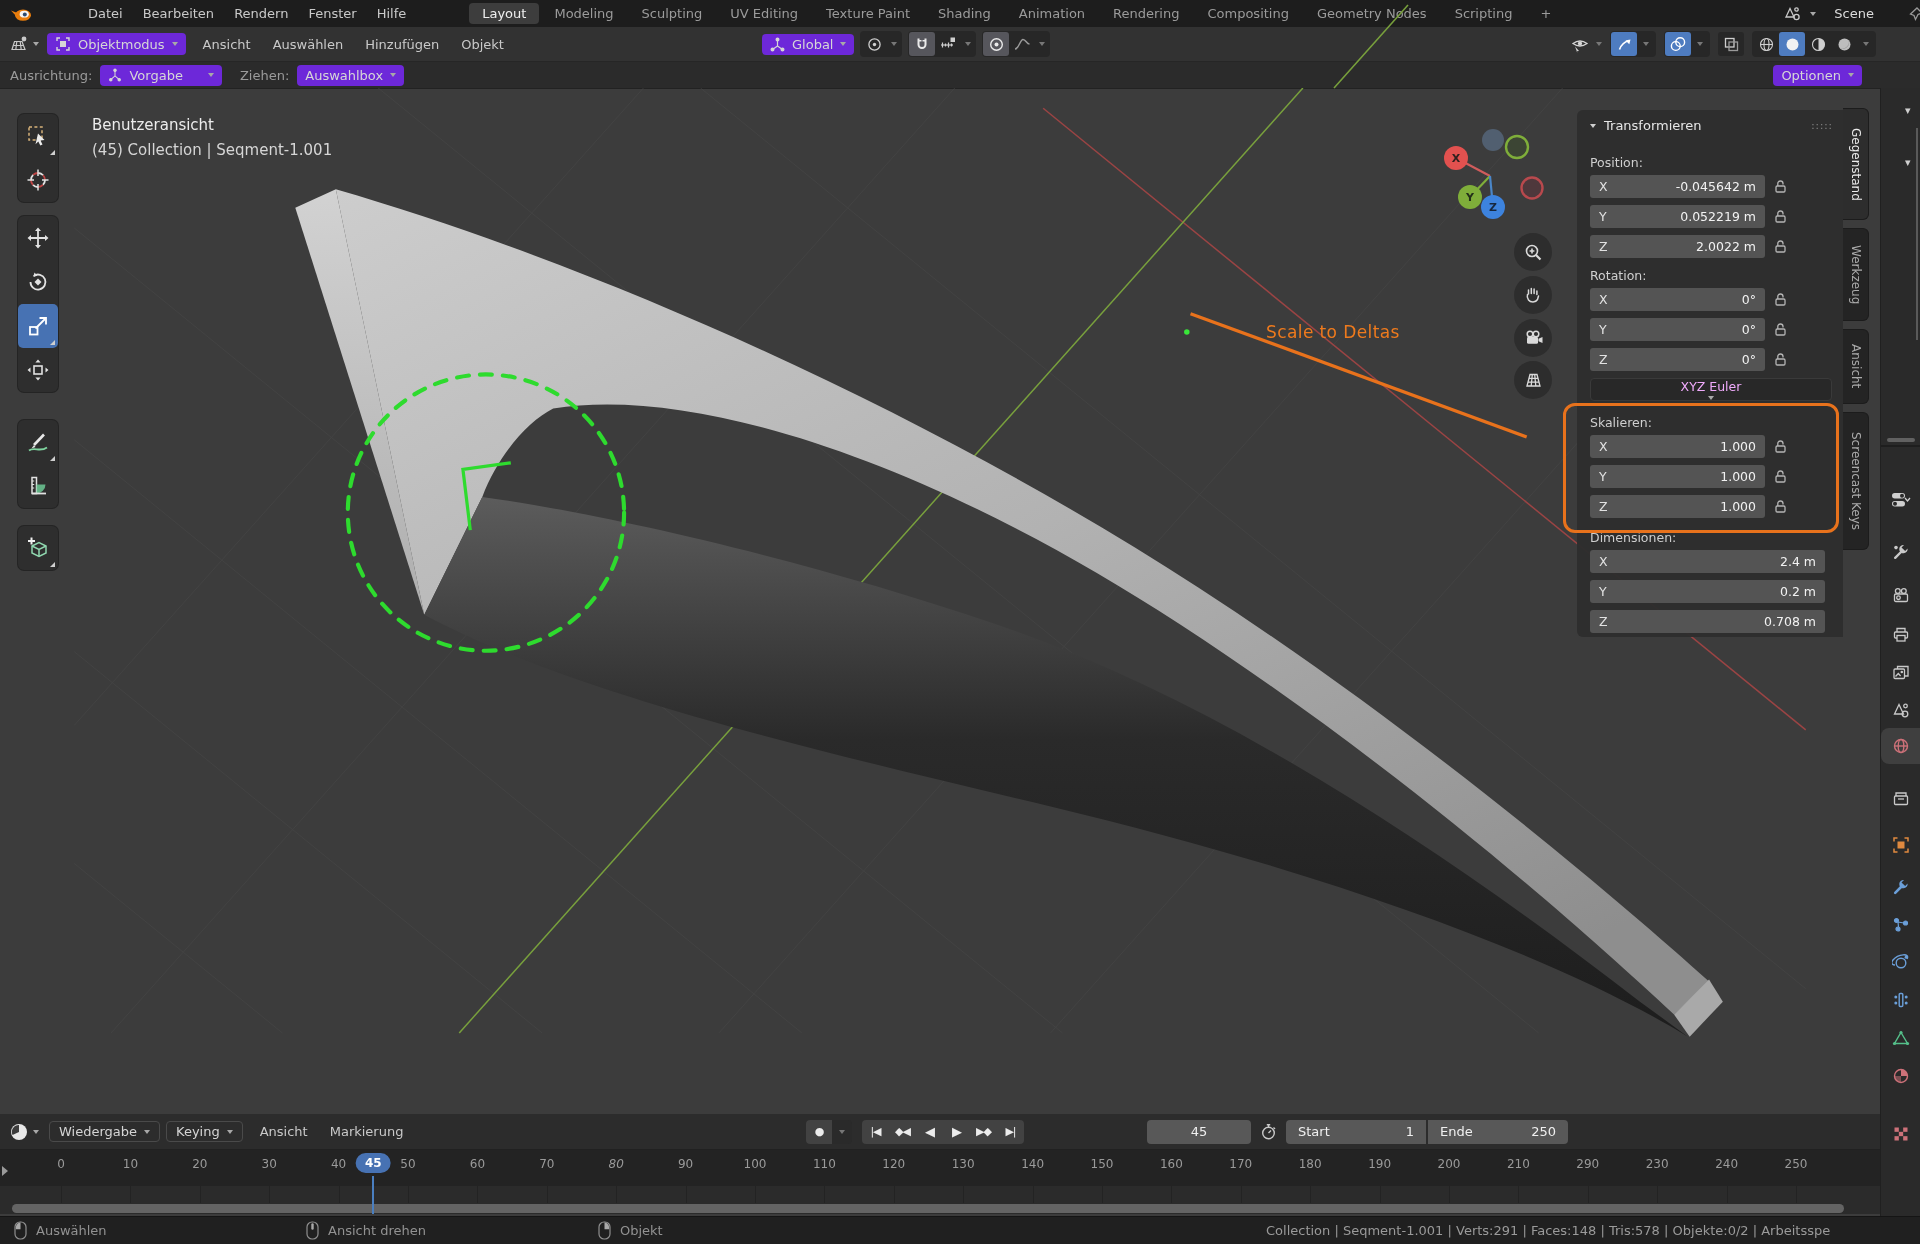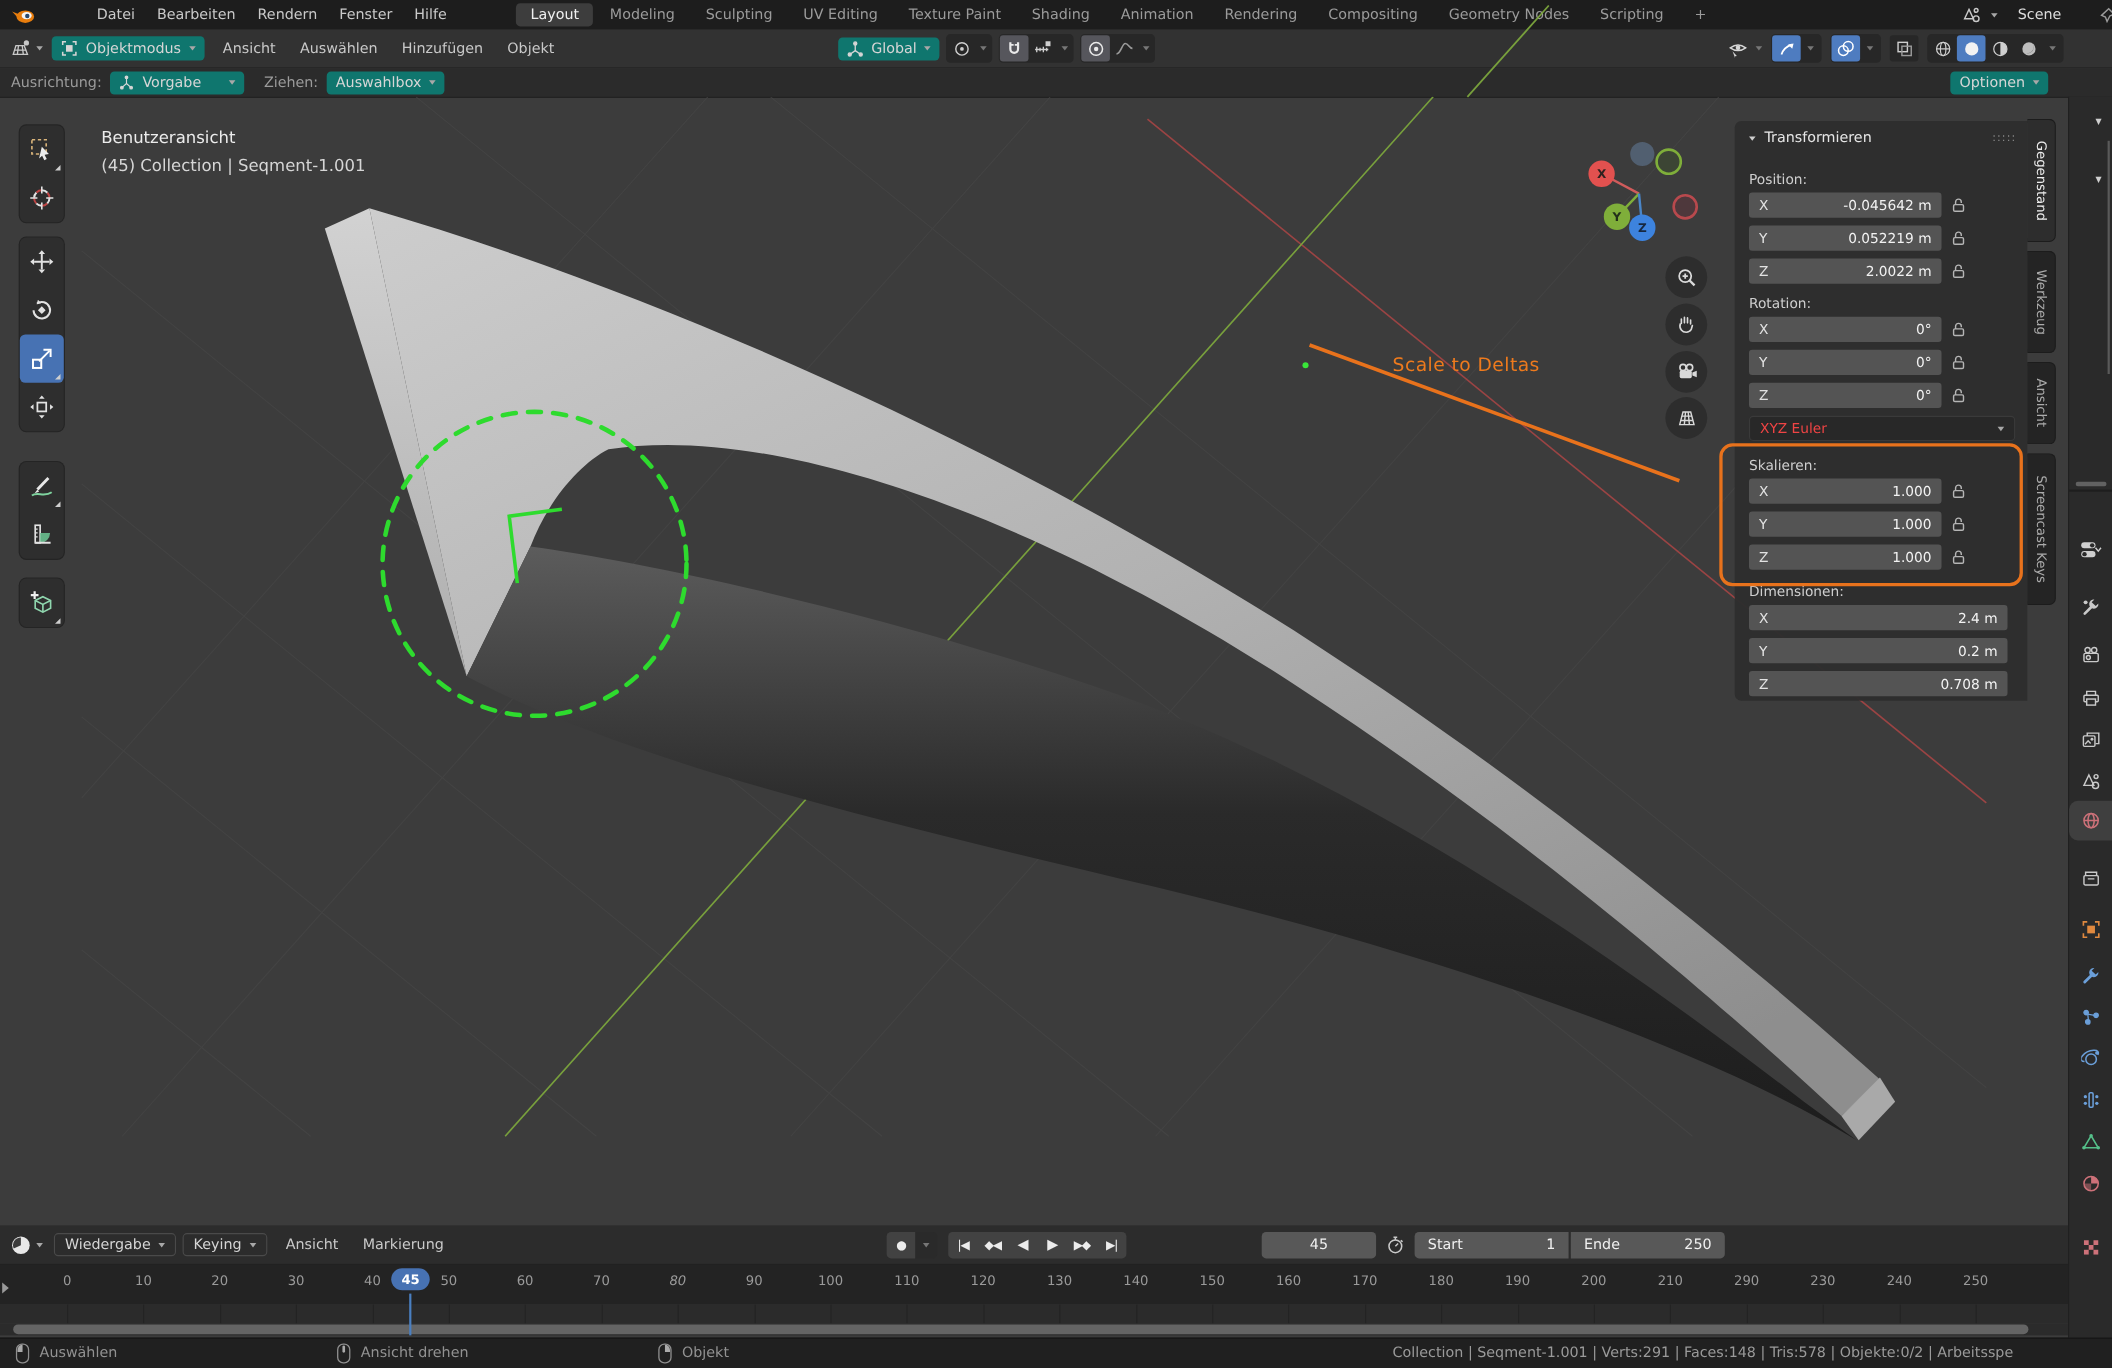--- a/index.html
+++ b/index.html
@@ -11,21 +11,21 @@
   .chev{width:0;height:0;border-left:3.5px solid transparent;border-right:3.5px solid transparent;border-top:4.5px solid #a8a8a8;display:inline-block;}
   .chev.dim{border-top-color:#777;}
   
   #topbar{left:0;top:0;width:1920px;height:27px;background:#1d1d1d;display:flex;align-items:center;gap:38px;}
   .tmenu{color:#c9c9c9;font-size:13px;padding:0 10px;cursor:default;}
   .ws{color:#9b9b9b;font-size:13px;padding:3px 13px;border-radius:4px;margin:0 1px;white-space:nowrap;}
   .ws.active{background:#3d3d3d;color:#efefef;}
   #scene-cluster{position:absolute;right:0;top:0;height:27px;display:flex;align-items:center;gap:8px;padding-right:2px;}
   
   #hdr2{left:0;top:27px;width:1920px;height:35px;background:#323232;display:flex;align-items:center;border-bottom:1px solid #262626;box-sizing:border-box;}
-  .dd{background:#0f766e;border-radius:4px;color:#d6d6d6;display:flex;align-items:center;gap:7px;padding:3px 8px;font-size:13px;white-space:nowrap;}
+  .dd{background:#6d28d9;border-radius:4px;color:#d6d6d6;display:flex;align-items:center;gap:7px;padding:3px 8px;font-size:13px;white-space:nowrap;}
   .menu{color:#c9c9c9;font-size:13px;padding:0 11px;white-space:nowrap;}
   .ibtn{display:flex;align-items:center;justify-content:center;width:26px;height:24px;border-radius:3px;}
   .on-blue{background:#4e7cc0;}
   .on-gray{background:#56565c;}
   .btngroup{display:flex;align-items:center;background:#272727;border-radius:4px;padding:1px;}
   
   #hdr3{left:0;top:62px;width:1920px;height:27px;background:#2b2b2b;display:flex;align-items:center;border-bottom:1px solid #222;box-sizing:border-box;}
   .lbl{color:#9b9b9b;font-size:13px;padding:0 8px;}
   
   #vptext1{left:92px;top:116px;font-size:15px;color:#ececec;}
@@ -38,21 +38,21 @@
   
   #npanel{left:1577px;top:110px;width:266px;height:527px;background:rgba(45,45,45,.97);border-radius:6px 0 0 6px;box-sizing:border-box;padding:8px 0 0 13px;font-size:12.5px;}
   .ptitle{color:#e6e6e6;font-size:13px;display:flex;align-items:center;gap:8px;}
   .grip{margin-left:auto;margin-right:10px;color:#8a8a8a;font-size:10px;letter-spacing:1px;}
   .plabel{color:#cfcfcf;margin:10px 0 5px 0;}
   .prow{display:flex;align-items:center;margin-bottom:7px;gap:8px;}
   .field{background:#545454;border-radius:3px;height:23px;display:flex;align-items:center;justify-content:space-between;padding:0 9px;width:157px;color:#f2f2f2;}
   .field .ax{color:#e2e2e2;}
   .field.wide{width:217px;}
   .lock{width:15px;height:15px;}
-  .eulerdd{background:#282828;border:1px solid #3a3a3a;border-radius:4px;height:21px;display:flex;align-items:center;justify-content:space-between;padding:0 9px;width:222px;color:#ef4444;margin:4px 0 2px 0;}
+  .eulerdd{background:#282828;border:1px solid #3a3a3a;border-radius:4px;height:21px;display:flex;align-items:center;justify-content:space-between;padding:0 9px;width:222px;color:#f0abfc;margin:4px 0 2px 0;flex-direction:column;}
   #scalebox{left:1563px;top:403px;width:270px;height:124px;border:3px solid #e8721c;border-radius:12px;pointer-events:none;z-index:12;}
   .vtab{position:absolute;left:1843px;width:26px;writing-mode:vertical-rl;display:flex;align-items:center;justify-content:center;font-size:12px;color:#ababab;background:#242424;border:1px solid #1c1c1c;border-left:none;border-radius:0 6px 6px 0;box-sizing:border-box;}
   .vtab.active{background:#2d2d2d;color:#ececec;border-color:#1c1c1c;}
   
   .navbtn{position:absolute;left:1514px;width:38px;height:38px;border-radius:50%;background:rgba(40,40,40,.75);display:flex;align-items:center;justify-content:center;}
   
   #propcol{left:1880px;top:88px;width:40px;height:1128px;background:#2a2a2a;border-left:1px solid #202020;box-sizing:border-box;}
   .ptab{position:absolute;left:0;width:40px;height:36px;display:flex;align-items:center;justify-content:center;}
   .ptab.active{background:#3f3f3f;border-radius:8px 0 0 8px;}
   

